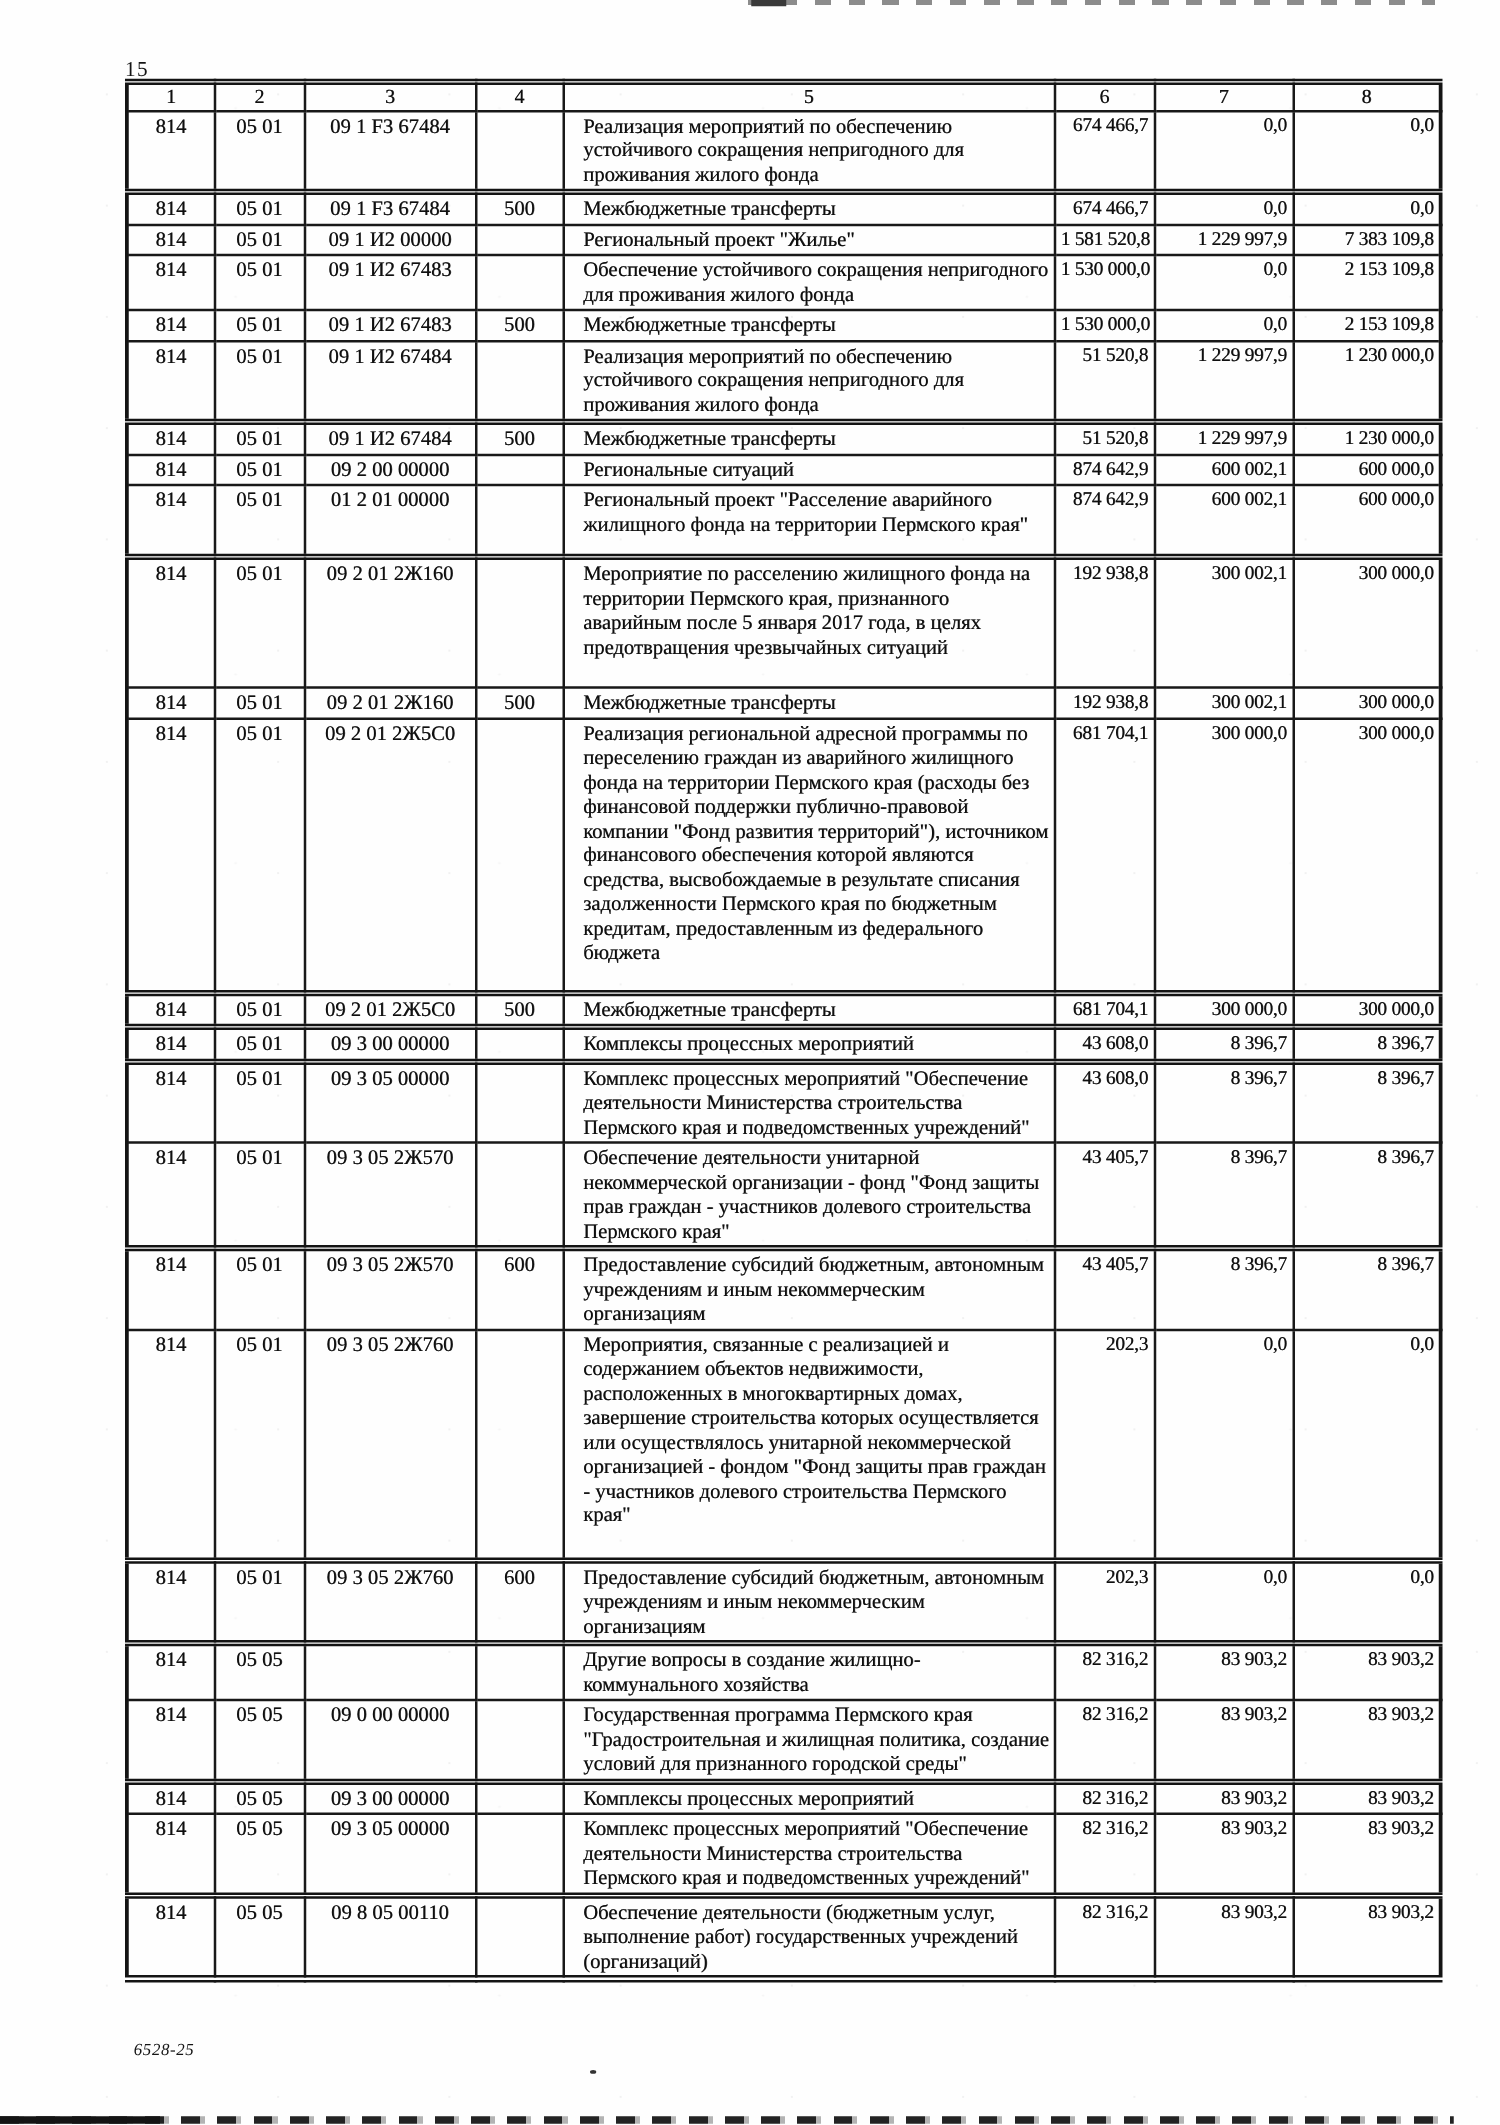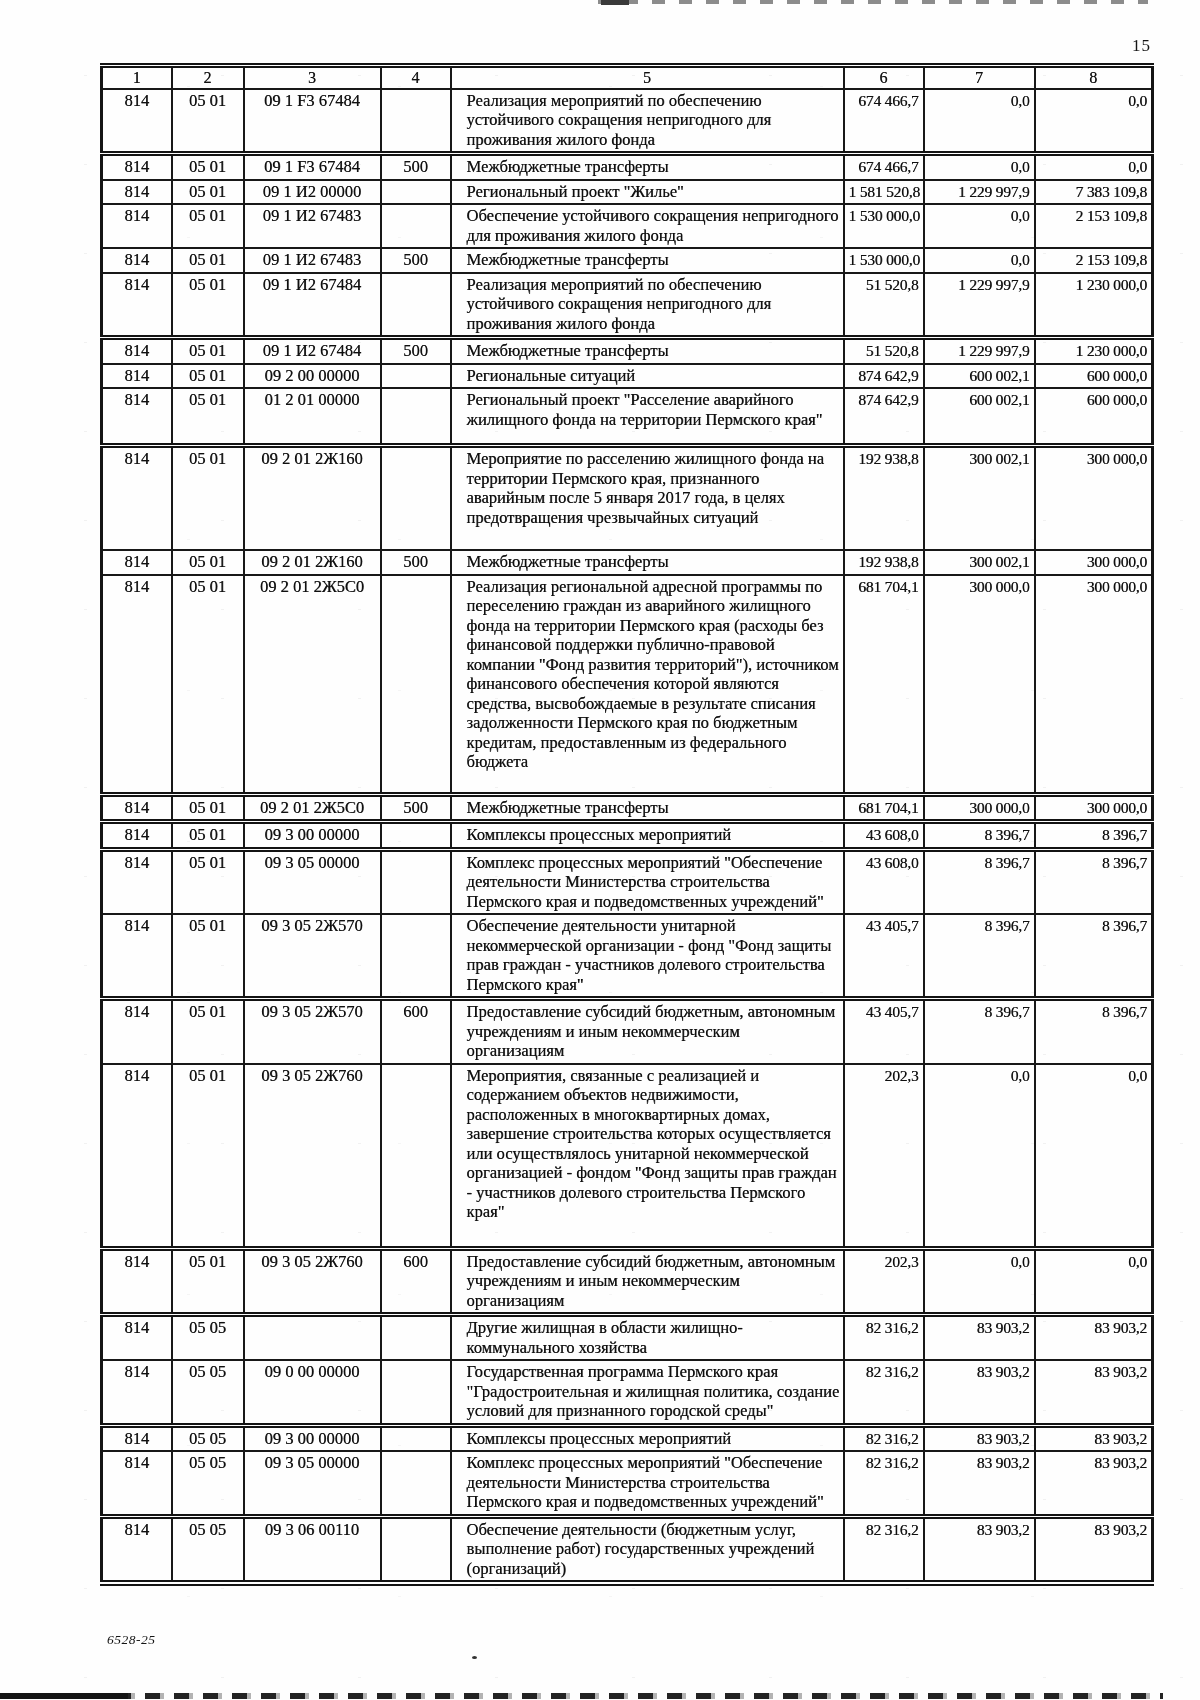--- a/index.html
+++ b/index.html
@@ -15,22 +15,22 @@
   .page {
     position: absolute; inset: 0;
     background-color: #fefefe;
     background-image:
       radial-gradient(rgba(0,0,0,0.05) 1px, transparent 1.3px),
       radial-gradient(rgba(0,0,0,0.035) 1px, transparent 1.3px);
     background-size: 137px 89px, 211px 151px;
     background-position: 17px 31px, 83px 11px;
   }
   .page-number {
-    position: absolute; top: 36px; left: 100px; width: 1051px;
-    text-align: right; font-size: 17px; letter-spacing: 1px;
+    position: absolute; top: 46px; left: 100px; width: 1051px;
+    text-align: left; font-size: 17px; letter-spacing: 1px;
     color: #151515;
   }
   table.budget {
     position: absolute; left: 100px; top: 63px; width: 1051px;
     border-collapse: collapse; table-layout: fixed;
     font-size: 16.5px; line-height: 19.5px; color: #0f0f0f;
     border-left: 3px solid #141414; border-right: 3px solid #141414;
     border-top: 5px double #141414; border-bottom: 6px double #141414;
   }
   col.w1 { width: 70px; }  col.w2 { width: 72px; }
@@ -305,21 +305,21 @@
           <td class="c5">Предоставление субсидий бюджетным, автономным учреждениям и иным некоммерческим организациям</td>
           <td class="c6">202,3</td>
           <td class="c7">0,0</td>
           <td class="c8">0,0</td>
         </tr>
         <tr>
           <td class="c1">814</td>
           <td class="c2">05 05</td>
           <td class="c3"></td>
           <td class="c4"></td>
-          <td class="c5">Другие жилищная в области жилищно-коммунального хозяйства</td>
+          <td class="c5">Другие вопросы в создание жилищно-коммунального хозяйства</td>
           <td class="c6">82 316,2</td>
           <td class="c7">83 903,2</td>
           <td class="c8">83 903,2</td>
         </tr>
         <tr>
           <td class="c1">814</td>
           <td class="c2">05 05</td>
           <td class="c3">09 0 00 00000</td>
           <td class="c4"></td>
           <td class="c5">Государственная программа Пермского края "Градостроительная и жилищная политика, создание условий для признанного городской среды"</td>
@@ -343,21 +343,21 @@
           <td class="c3">09 3 05 00000</td>
           <td class="c4"></td>
           <td class="c5">Комплекс процессных мероприятий "Обеспечение деятельности Министерства строительства Пермского края и подведомственных учреждений"</td>
           <td class="c6">82 316,2</td>
           <td class="c7">83 903,2</td>
           <td class="c8">83 903,2</td>
         </tr>
         <tr>
           <td class="c1">814</td>
           <td class="c2">05 05</td>
-          <td class="c3">09 3 06 00110</td>
+          <td class="c3">09 8 05 00110</td>
           <td class="c4"></td>
           <td class="c5">Обеспечение деятельности (бюджетным услуг, выполнение работ) государственных учреждений (организаций)</td>
           <td class="c6">82 316,2</td>
           <td class="c7">83 903,2</td>
           <td class="c8">83 903,2</td>
         </tr>
       </tbody>
   </table>
 
   <div class="footer-code">6528-25</div>

